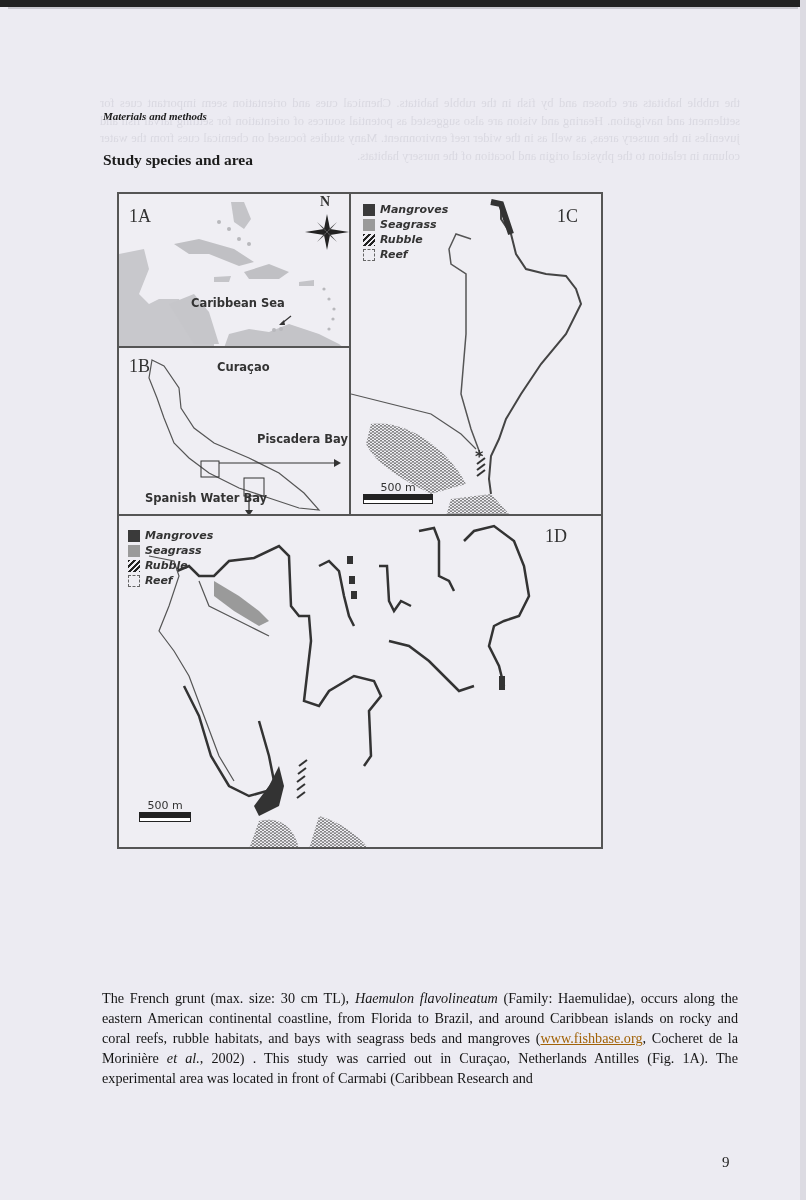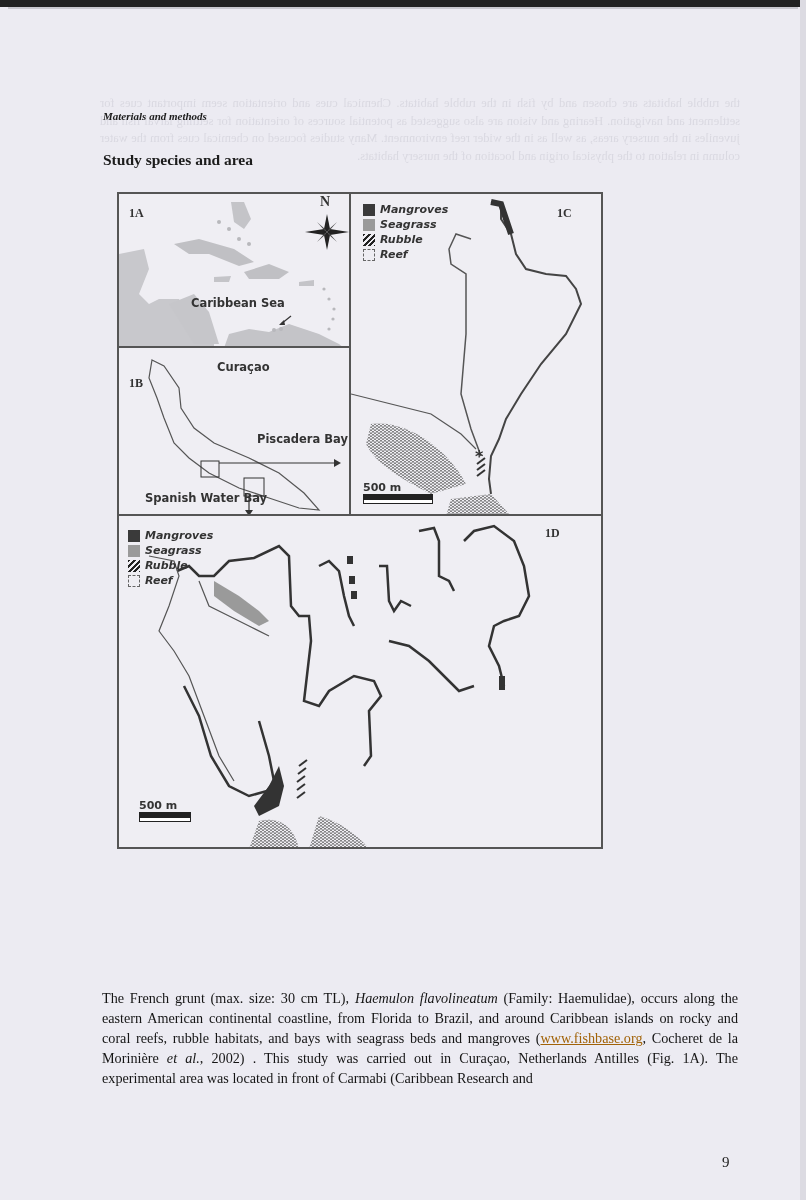--- a/index.html
+++ b/index.html
@@ -19,26 +19,26 @@
   }
   .h1 { position:absolute; left:103px; top:110px; font-weight:bold; font-size:11px;font-style:italic; }
   .h2 { position:absolute; left:103px; top:151px; font-weight:bold; font-size:15.5px; }
 
   .figure { position:absolute; left:117px; top:192px; width:486px; height:657px; border:1.5px solid #555; background:#eeedf2; box-sizing:border-box; }
   .panel { position:absolute; border:1px solid #555; box-sizing:border-box; background:#efeef3; overflow:hidden; }
   .p1a { left:0; top:0; width:232px; height:154px; }
   .p1b { left:0; top:154px; width:232px; height:168px; }
   .p1c { left:232px; top:0; width:252px; height:322px; }
   .p1d { left:0; top:322px; width:484px; height:333px; }
-  .panel-label { position:absolute; font-family:"Liberation Serif", serif; font-size:12px; color:#333;font-weight:bold; }
+  .panel-label { position:absolute; font-family:"Liberation Serif", serif; font-size:18px; color:#333; }
   .map-label { position:absolute; font-family:"DejaVu Sans", sans-serif; font-weight:bold; font-size:11.5px; color:#333; white-space:nowrap; }
   .legend { position:absolute; font-family:"DejaVu Sans", sans-serif; font-weight:bold; font-size:11px; color:#333; }
   .legend-row { display:flex; align-items:center; height:15px;font-style:italic; }
   .sw { width:12px; height:12px; margin-right:5px; display:inline-block; }
-  .scalebar { position:absolute; font-family:"DejaVu Sans", sans-serif; font-weight:bold; font-size:11px; color:#333; text-align:left; }
+  .scalebar { position:absolute; font-family:"DejaVu Sans", sans-serif; font-weight:normal; font-size:11px; color:#333; text-align:center; }
   .scalebar .bar { width:68px; height:4px; background:#222; border:1px solid #222; }
   .scalebar .bar2 { width:68px; height:3px; background:#fff; border:1px solid #222; border-top:none; }
   svg { position:absolute; left:0; top:0; }
 
   .caption { position:absolute; left:116px; top:858px; width:500px; font-size:11.5px; line-height:15px; color:#222; }
   .body-text { position:absolute; left:102px; top:988px; width:636px; font-size:14.2px; line-height:20px; text-align:justify; color:#151515; }
   .body-text a { color:#a16207; text-decoration:underline; }
   .page-num { position:absolute; left:722px; top:1154px; font-size:15px; color:#222; }
 </style>
 </head>
@@ -99,21 +99,21 @@
   <div class="panel p1b">
     <svg width="232" height="168">
       <path d="M33,12 L45,18 L60,40 L62,60 L75,80 L95,95 L130,110 L160,125 L185,145 L200,162 L180,160 L150,150 L120,140 L90,125 L70,110 L55,95 L45,70 L38,50 L30,30 Z" fill="none" stroke="#555" stroke-width="1.2"></path>
       <rect x="82" y="113" width="18" height="16" fill="none" stroke="#333" stroke-width="1"></rect>
       <rect x="125" y="130" width="20" height="18" fill="none" stroke="#333" stroke-width="1"></rect>
       <line x1="100" y1="115" x2="215" y2="115" stroke="#333" stroke-width="1.2"></line>
       <path d="M215,111 L222,115 L215,119 Z" fill="#333"></path>
       <line x1="130" y1="148" x2="130" y2="165" stroke="#333" stroke-width="1.2"></line>
       <path d="M126,162 L130,168 L134,162 Z" fill="#333"></path>
     </svg>
-    <div class="panel-label" style="left:10px;top:8px;margin-top:20px;">1B</div>
+    <div class="panel-label" style="left:10px;top:8px;">1B</div>
     <div class="map-label" style="left:98px;top:12px;">Curaçao</div>
     <div class="map-label" style="left:138px;top:84px;">Piscadera Bay</div>
     <div class="map-label" style="left:26px;top:143px;">Spanish Water Bay</div>
   </div>
 
   <div class="panel p1c">
     <svg width="252" height="322">
       <defs>
         <pattern id="reef" width="8" height="6" patternUnits="userSpaceOnUse">
           <path d="M0,3 L2,0 L4,3 L6,0 L8,3 M0,6 L2,3 L4,6 L6,3 L8,6" fill="none" stroke="#555" stroke-width="0.8"></path>

